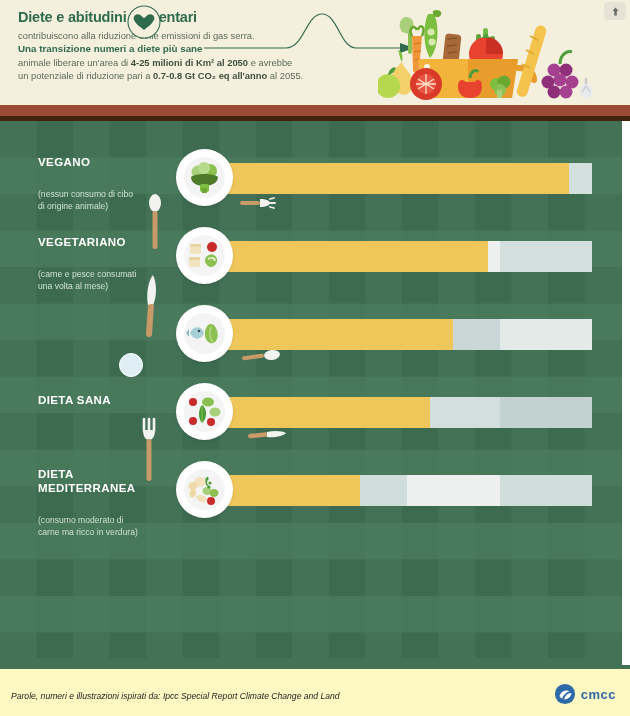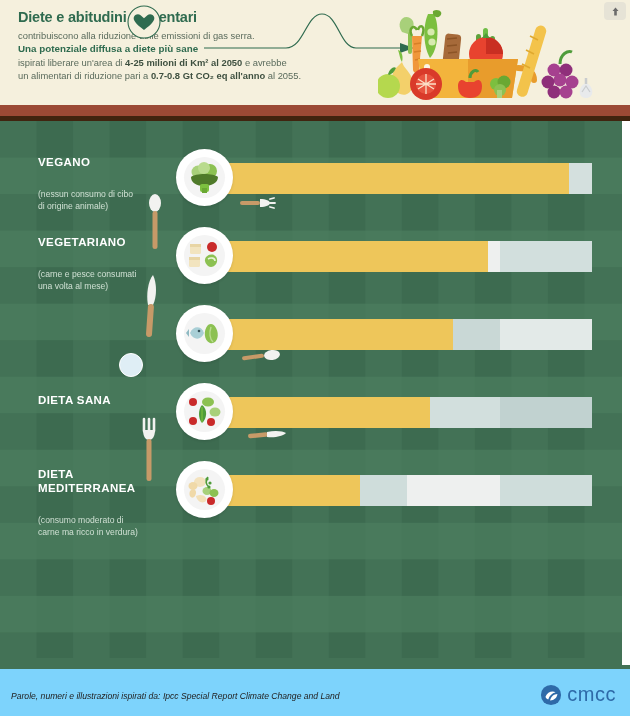--- a/index.html
+++ b/index.html
@@ -70,46 +70,46 @@
   .plate-inner { border-radius:50%; background:#f4f4f4; }
 
   
   .utensil { position:absolute; }
   .glass {
     position:absolute; border-radius:50%;
     background:#dfeef5; border:1.2px solid #ffffff;
   }
 
   
-  .footer { position:absolute; left:0; top:665px; width:630px; height:51px; background:#7dd3fc; }
+  .footer { position:absolute; left:0; top:665px; width:630px; height:51px; background:#fef9c3; }
   .footer-rule { position:absolute; left:0; top:0; width:630px; height:4px; background:#437256; }
   .credit {
     position:absolute; left:11px; top:26px; color:#222222;
     font-size:8.6px; font-style:italic;
   }
   .logo { position:absolute; right:14px; top:18px; display:flex; align-items:center; gap:5px; }
   .logo-mark { width:22px; height:22px; }
-  .logo-text { color:#2e6aa8; font-size:20px; font-weight:normal; letter-spacing:0.5px; }
+  .logo-text { color:#2e6aa8; font-size:13px; font-weight:bold; letter-spacing:0.5px; }
 </style>
 </head>
 <body>
 
 <div id="root">
 
   <div class="header">
 
     <div class="header-text">
       <div class="h-title">Diete e abitudini alimentari</div>
       <div class="h-line">contribuiscono alla riduzione delle emissioni di gas serra.</div>
-      <div class="h-line bold">Una potenziale diffusa a diete più sane</div>
+      <div class="h-line bold">Una transizione numeri a diete più sane</div>
       <div class="h-line">
-        <span>ispirati liberare un'area di </span><b>4-25 milioni di Km² al 2050</b><span> e avrebbe</span>
+        <span>animale liberare un'area di </span><b>4-25 milioni di Km² al 2050</b><span> e avrebbe</span>
       </div>
       <div class="h-line">
-        <span>un alimentari di riduzione pari a </span><b>0.7-0.8 Gt CO₂ eq all'anno</b><span> al 2055.</span>
+        <span>un potenziale di riduzione pari a </span><b>0.7-0.8 Gt CO₂ eq all'anno</b><span> al 2055.</span>
       </div>
     </div>
 
     <svg class="connector" viewBox="0 0 250 62">
       <path d="M4 46 L86 46 C104 46 106 12 122 12" stroke="#2f6b4f" stroke-width="1.2" fill="none"></path>
       <path d="M122 12 C138 12 140 46 156 46 L200 46" stroke="#2f6b4f" stroke-width="1.2" fill="none"></path>
       <circle cx="122" cy="12" r="0" fill="none"></circle>
       <path d="M200 41 L214 46 L200 51 Z" fill="#2f6b4f"></path>
     </svg>
 

